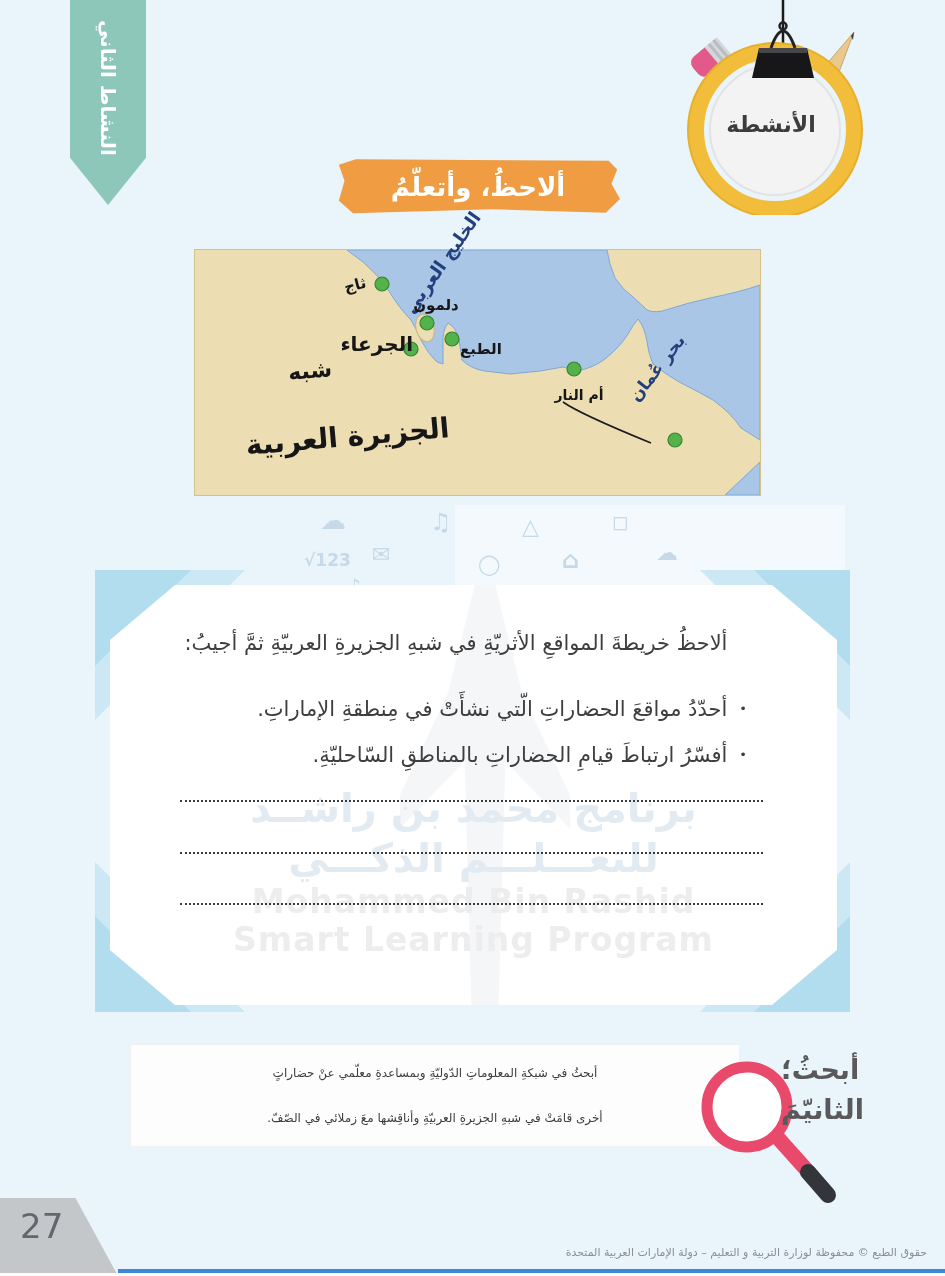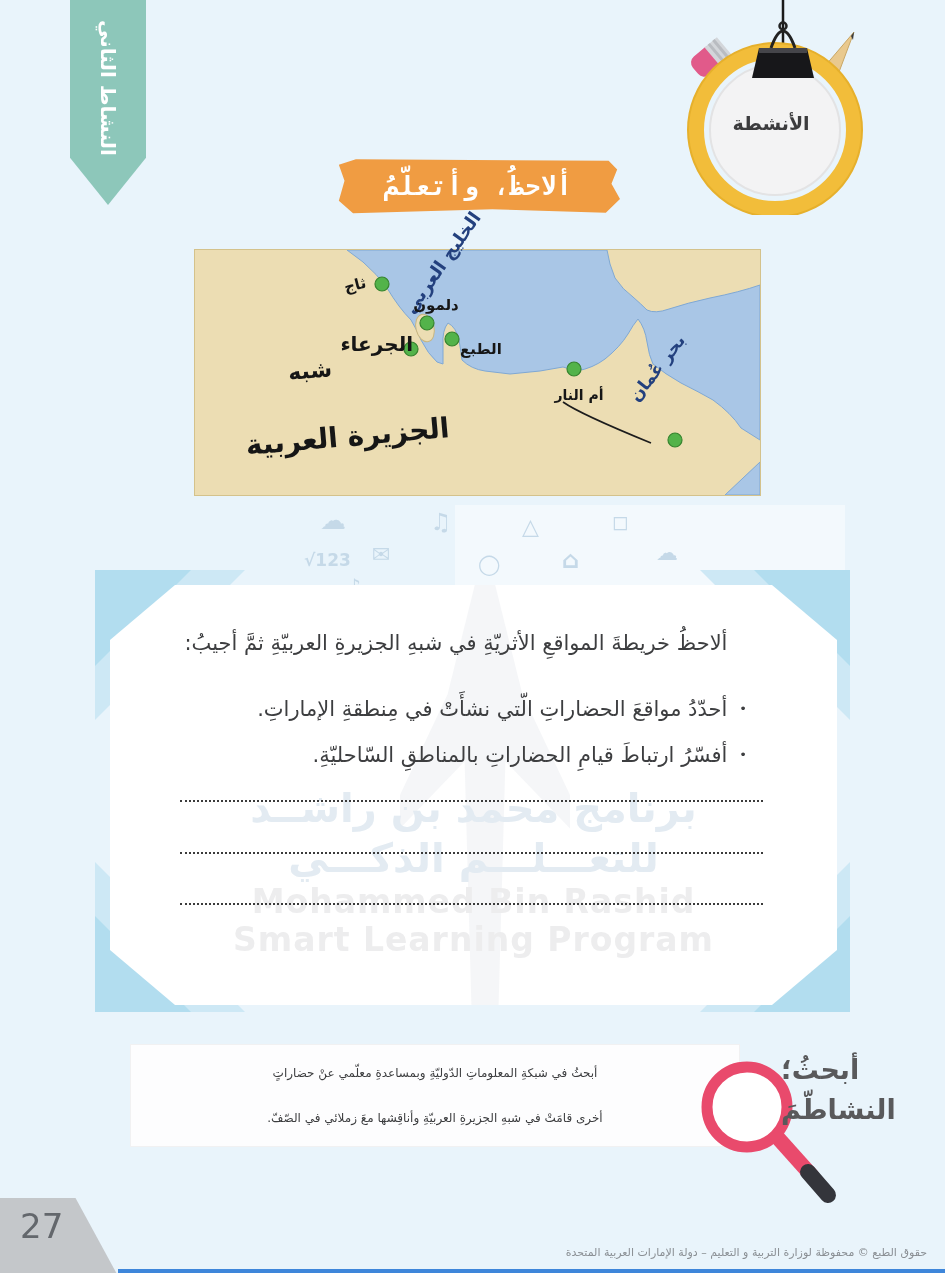--- a/index.html
+++ b/index.html
@@ -20,29 +20,28 @@
     position:absolute;left:50%;top:88px;
     transform:translate(-50%,-50%) rotate(90deg);
     white-space:nowrap;color:#ffffff;font-weight:bold;font-size:20px;
   }
 
   
   .badge-wrap{left:665px;top:0;width:220px;height:215px;}
   .badge-label{
     position:absolute;left:0;top:112px;width:220px;text-align:center;
     transform:translateX(-4px);
-    font-size:19px;font-weight:bold;color:#3c3c3e;
+    font-size:22px;font-weight:bold;color:#3c3c3e;
   }
 
   
   .banner{
     left:336px;top:158px;width:284px;height:57px;background:#f09c42;
     clip-path:polygon(1% 12%,7% 2%,96% 5%,99% 20%,97% 45%,100% 72%,95% 96%,55% 90%,6% 97%,1% 75%,3% 40%);
     filter:drop-shadow(2px 4px 2px rgba(100,100,100,.35));
-    font-family:Liberation Mono, monospace;
   }
   .banner-text{
     width:100%;height:100%;display:flex;align-items:center;justify-content:center;
     color:#fff;font-size:26px;font-weight:bold;direction:rtl;
   }
 
   
   .map{
     left:195px;top:250px;width:565px;height:245px;background:#ecddb3;
     outline:1px solid #d4c28b;
@@ -233,21 +232,21 @@
   <div class="search-line first">أبحثُ في شبكةِ المعلوماتِ الدّوليّةِ وبمساعدةِ معلّمي عنْ حضاراتٍ</div>
   <div class="search-line">أخرى قامَتْ في شبهِ الجزيرةِ العربيّةِ وأناقِشها معَ زملائي في الصّفّ.</div>
 </div>
 <svg class="abs" style="left:690px;top:1050px;" width="170" height="170" viewBox="0 0 170 170">
   <line x1="88" y1="88" x2="122" y2="126" stroke="#e94a6c" stroke-width="15" stroke-linecap="round"></line>
   <line x1="118" y1="122" x2="138" y2="145" stroke="#34353b" stroke-width="16" stroke-linecap="round"></line>
   <circle cx="57" cy="57" r="40" fill="#ffffff" stroke="#e94a6c" stroke-width="11"></circle>
 </svg>
 <div class="abs search-title">
   <div>أبحثُ؛</div>
-  <div>النشاطّمَ</div>
+  <div>الثانيّمَ</div>
 </div>
 
 <div class="abs page-corner">
   <div class="page-number">27</div>
 </div>
 <div class="abs footer-text">حقوق الطبع © محفوظة لوزارة التربية و التعليم – دولة الإمارات العربية المتحدة</div>
 <div class="abs bottom-bar"></div>
 <div class="abs bottom-white"></div>
 
 </body></html>

